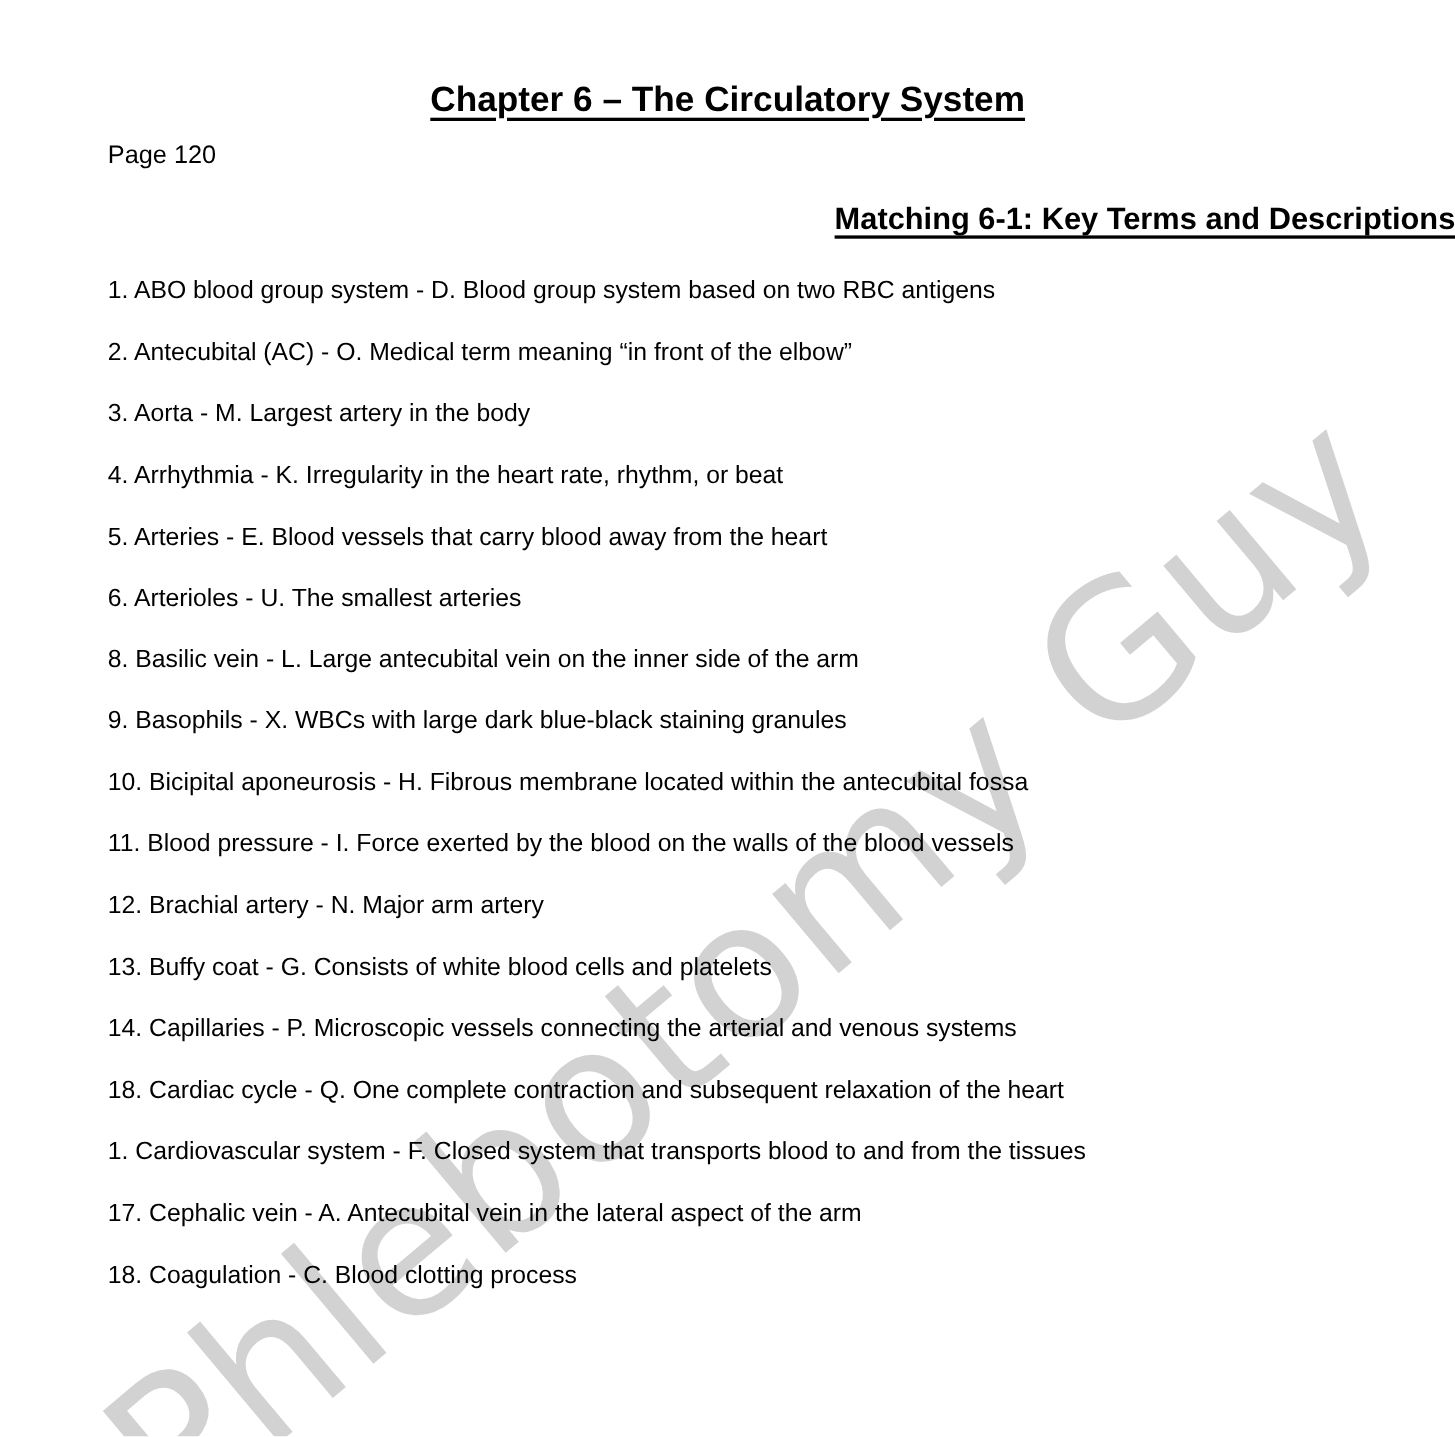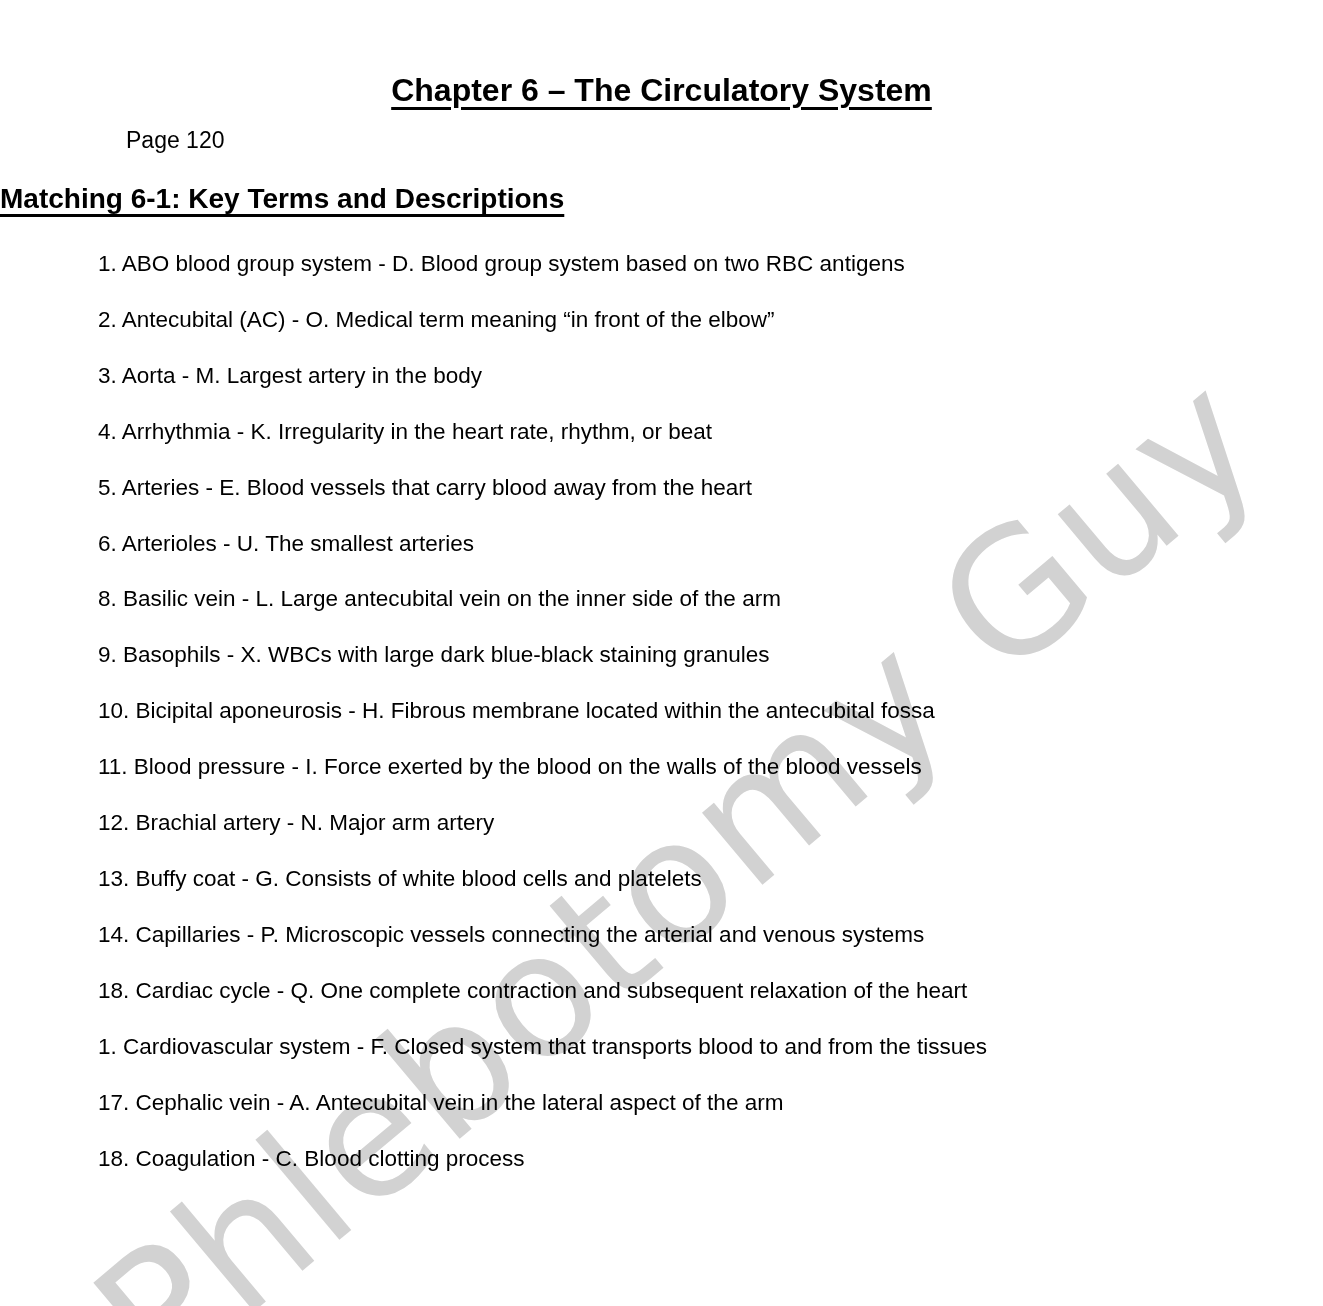--- a/index.html
+++ b/index.html
@@ -44,29 +44,28 @@
     text-decoration-thickness: 3px;
     text-underline-offset: 6px;
     z-index: 1;
   }
   .page-label {
     position: absolute;
     top: 127px;
     left: 98px;
     font-size: 23px;
     z-index: 1;
-    margin-left: 28px;
   }
   .section-heading {
     position: absolute;
     top: 183px;
     left: 0;
     width: 100%;
     margin: 0;
-    text-align: left;
+    text-align: right;
     font-size: 28px;
     font-weight: 700;
     text-decoration: underline;
     text-decoration-thickness: 3px;
     text-underline-offset: 6px;
     z-index: 1;
   }
   .matching-list {
     position: absolute;
     top: 236px;

